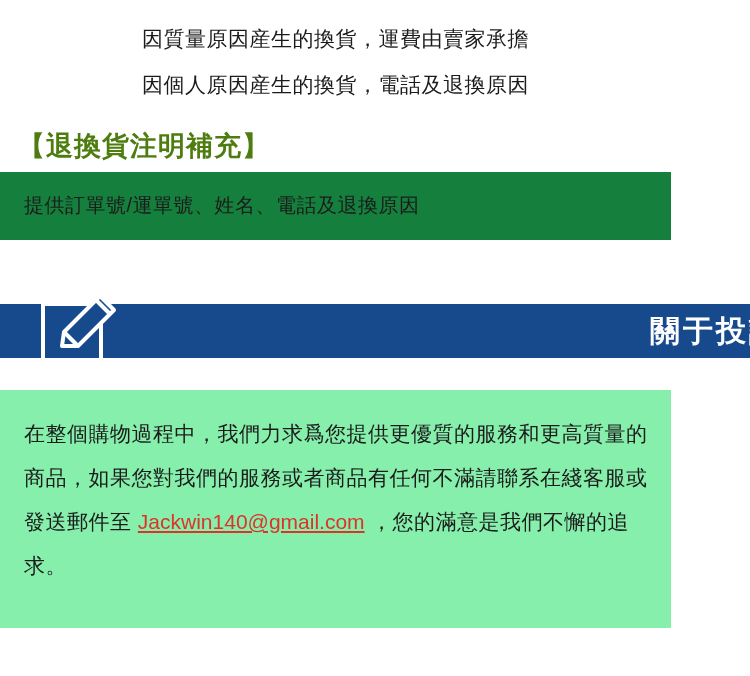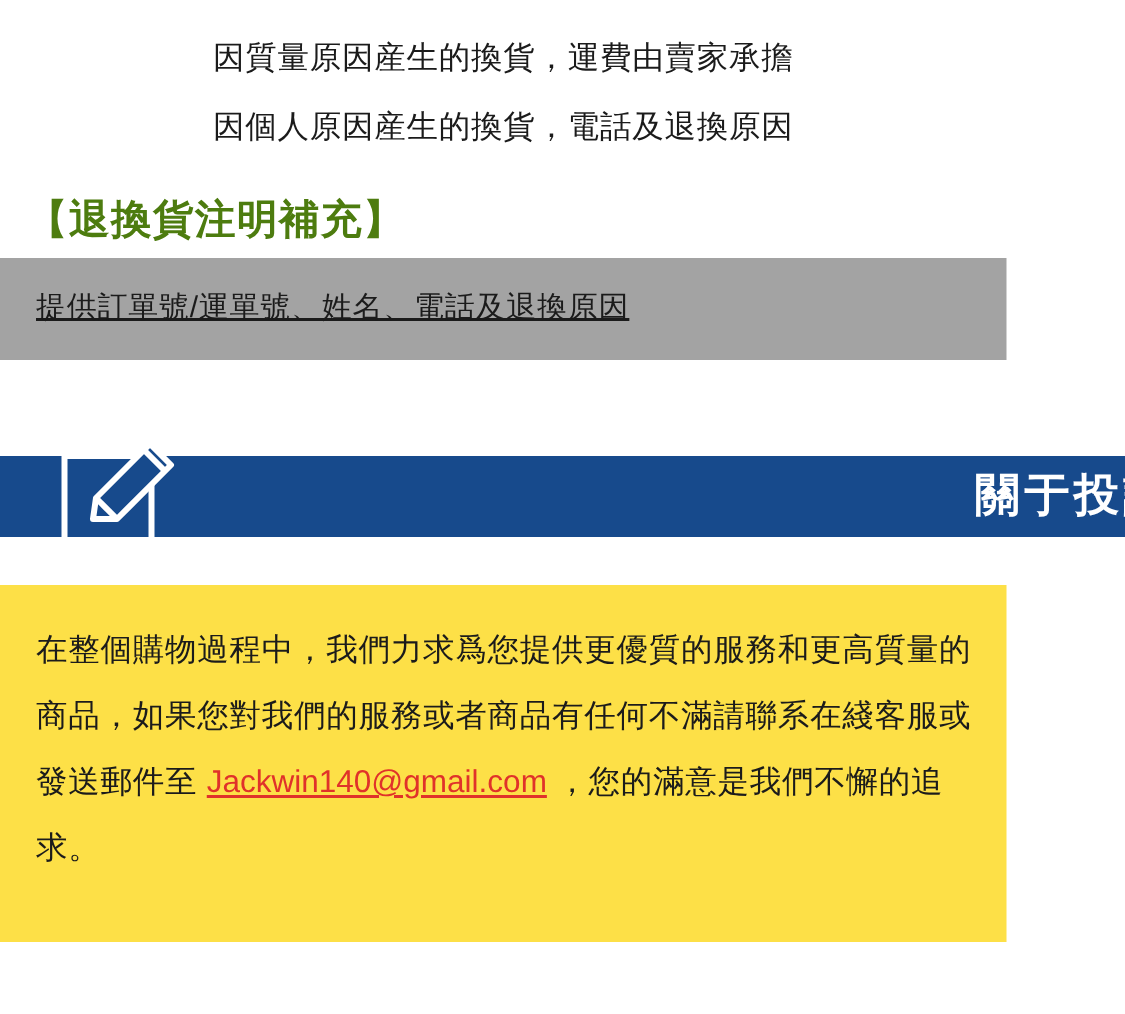--- a/index.html
+++ b/index.html
@@ -36,24 +36,23 @@
   .bracket-heading {
     font-size: 27px;
     font-weight: bold;
     color: #4d7c0f;
     margin: 20px 0 8px 18px;
     letter-spacing: 1px;
   }
 
   
   .note-box {
-    background: #a3a3a3;
+    background: #15803d;
     margin: 0;
     padding: 14px 0 16px 24px;
-    text-decoration: underline;
   }
   .note-line {
     font-size: 20px;
     line-height: 38px;
     color: #1b1b1b;
     letter-spacing: 0.5px;
   }
 
   
   .banner-wrap {
@@ -86,21 +85,21 @@
   .pencil-icon {
     position: absolute;
     left: 38px;
     top: 0;
     width: 84px;
     height: 78px;
   }
 
   
   .complaint-box {
-    background: #fde047;
+    background: #86efac;
     margin-top: 24px;
     padding: 22px 20px 40px 24px;
   }
   .complaint-text {
     font-size: 21px;
     line-height: 44px;
     color: #1b1b1b;
     letter-spacing: 0.5px;
   }
   .email {

